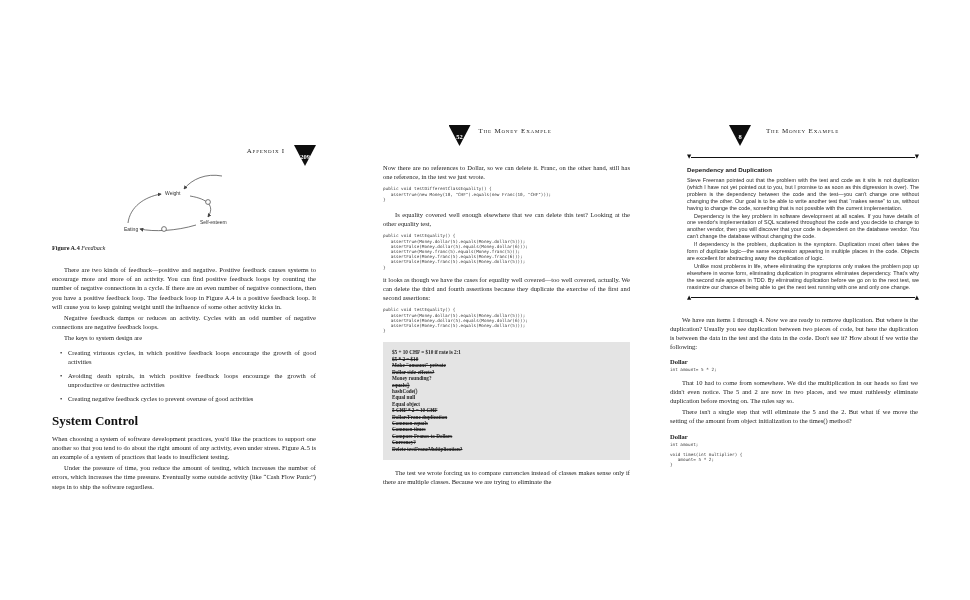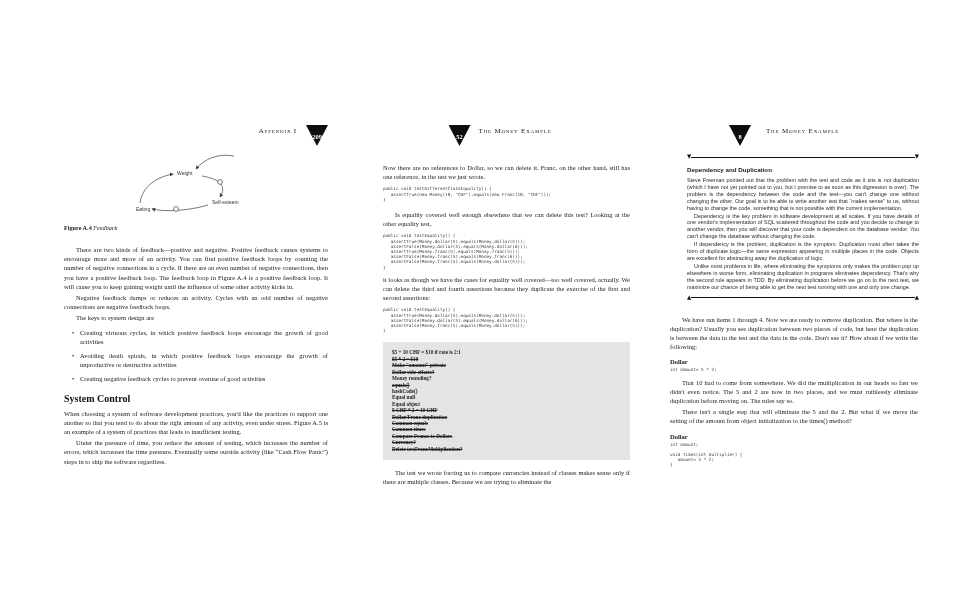--- a/index.html
+++ b/index.html
@@ -9,21 +9,21 @@
   
   .headrow{display:flex;align-items:flex-start;height:24px;justify-content:center;}
   .running-head{font-variant:small-caps;font-size:7px;letter-spacing:.8px;color:#222;line-height:9px;margin-top:2px;}
   .tri{width:22px;height:21px;background:#0e0e0e;clip-path:polygon(0 0,100% 0,50% 100%);
        color:#fff;text-align:center;flex:0 0 auto;}
   .tri span{display:inline-block;font-size:6.5px;font-weight:bold;line-height:8px;margin-top:1px;}
   
   p.bp{font-size:6.5px;line-height:9.2px;text-align:justify;margin:0;}
   p.ind{text-indent:12px;}
   .spacer-s{height:5px;}.spacer-m{height:8px;}.spacer-l{height:14px;}
-  h3.sect{font-size:10px;margin:9px 0 5px 0;color:#111;}
+  h3.sect{font-size:13px;margin:9px 0 5px 0;color:#111;}
   ul.blts{margin:4px 0 0 0;padding:0;list-style:none;}
   ul.blts li{font-size:6.5px;line-height:9.2px;text-align:justify;margin:5px 0 0 16px;position:relative;}
   ul.blts li::before{content:"\2022";position:absolute;left:-8px;}
   
   .code{margin:5px 0 0 0;}
   .code div{font-family:"DejaVu Sans Mono",monospace;font-size:4.3px;line-height:5.2px;
             white-space:pre;color:#3a3a3a;}
   .code-title{font-size:6.5px;font-weight:bold;margin:7px 0 2px 0;}
   
   .todo{background:#e4e4e4;padding:7px 9px 8px 9px;margin-top:9px;}
@@ -38,21 +38,21 @@
   .sb-title{font-family:"Liberation Sans",sans-serif;font-size:6.2px;font-weight:bold;margin:6px 0 4px 0;}
   .sb-body p{font-family:"Liberation Sans",sans-serif;font-size:5.4px;line-height:6.9px;
              text-align:justify;margin:0 0 1px 0;color:#2a2a2a;}
   .sb-body p:not(:first-of-type){text-indent:7px;}
   
   .fig-caption{font-size:6.2px;margin-top:7px;}
   .fig-caption b{font-weight:bold;}
   .fig-caption i{font-style:italic;}
   svg text{font-family:"Liberation Sans",sans-serif;font-size:5px;fill:#333;}
   
-  .page-left{left:64px;width:264px;}
+  .page-left{left:52px;width:264px;margin-top:20px;}
   .page-mid{left:370px;width:260px;}
   .page-right{left:648px;width:272px;}
   .mid-body{margin-left:13px;width:247px;}
   .right-body{margin-left:22px;width:248px;}
 </style>
 </head>
 <body>
 
 <div class="canvas">
 

